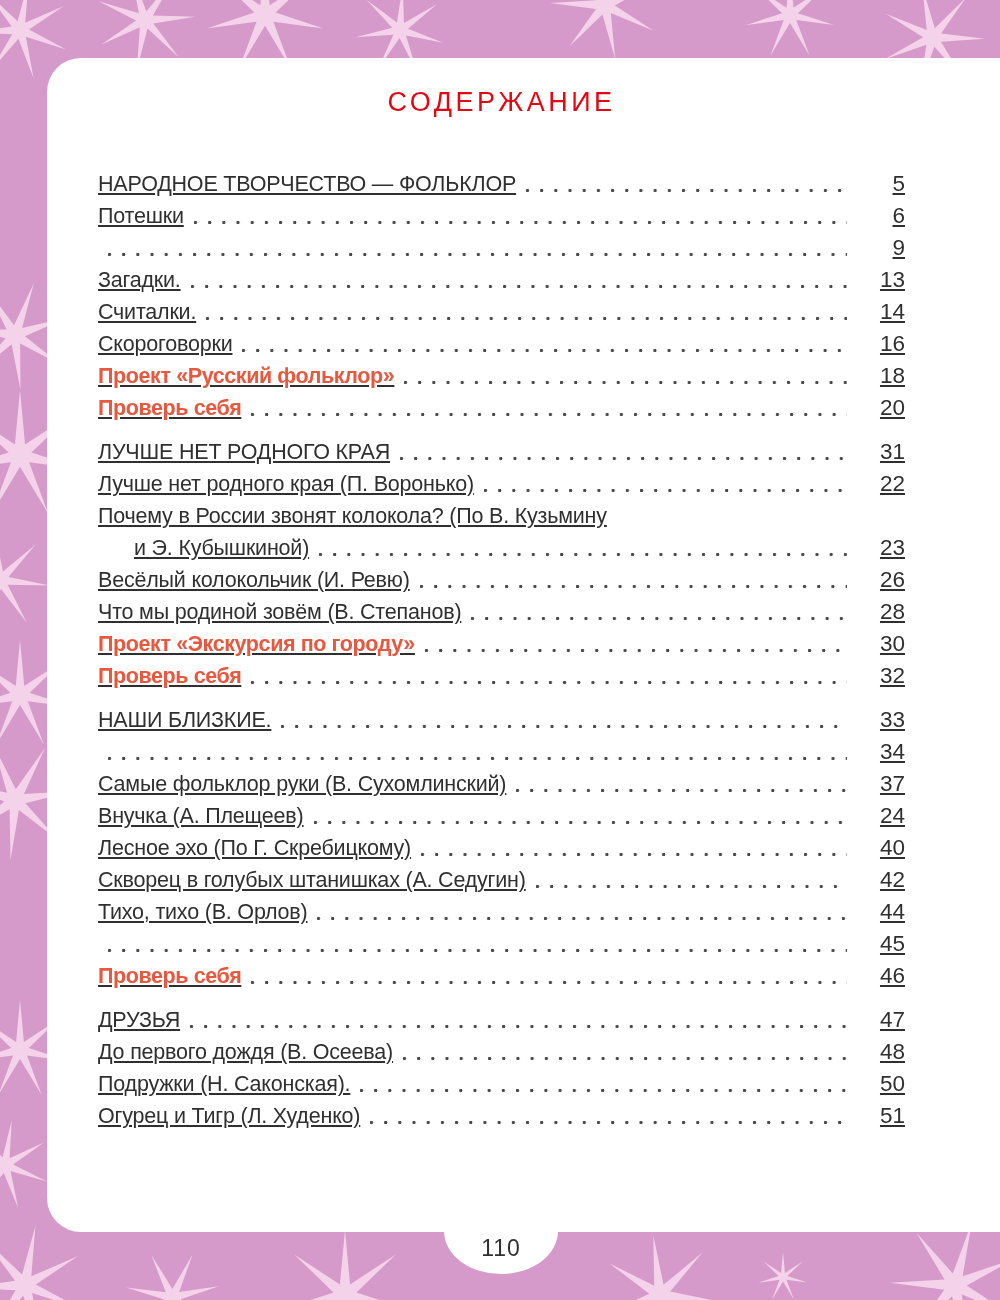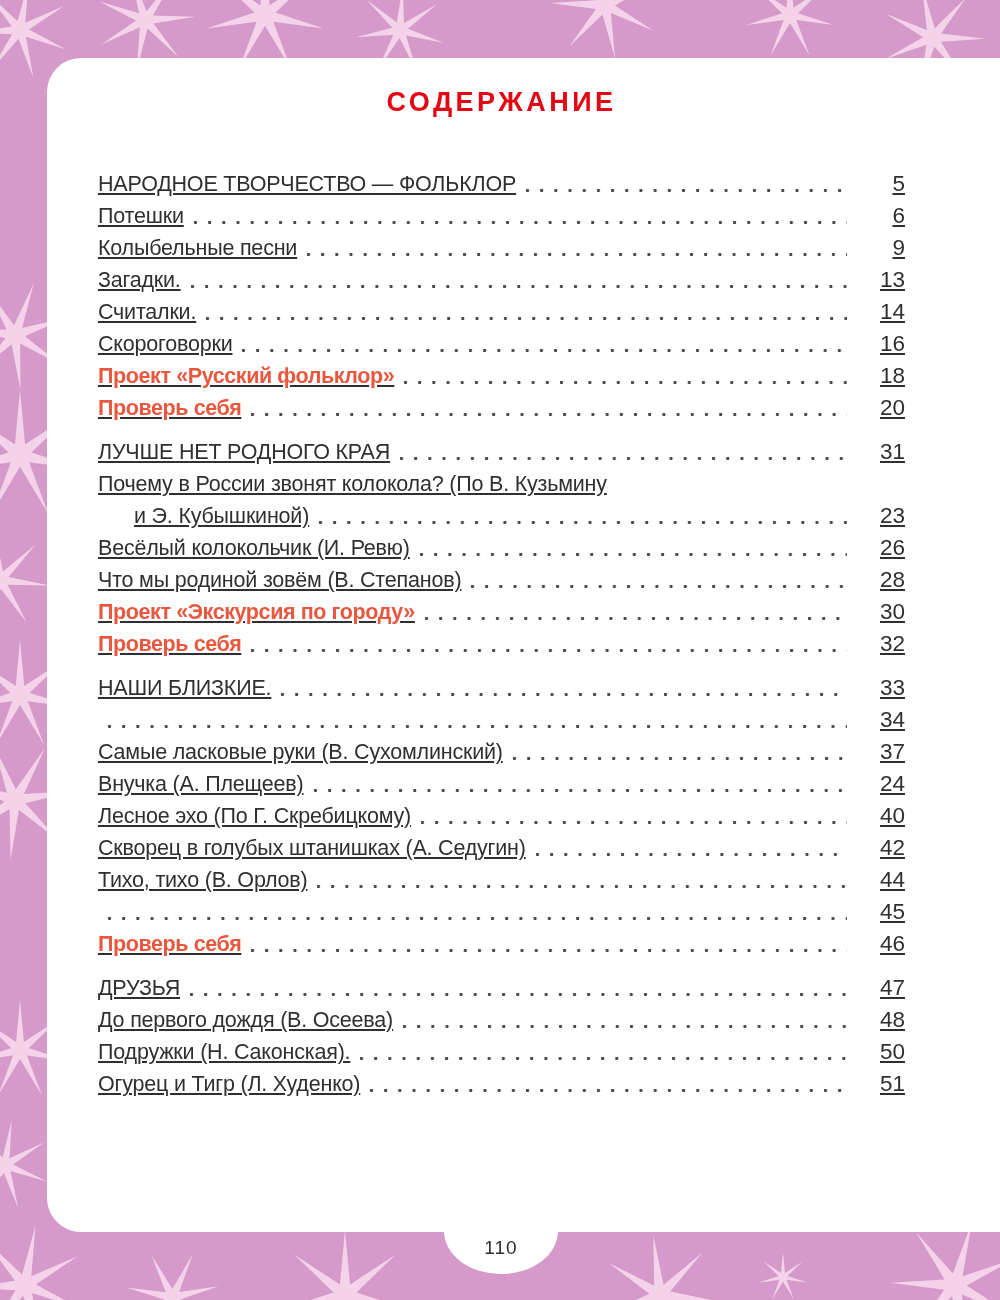--- a/index.html
+++ b/index.html
@@ -29,21 +29,21 @@
     left:47px; top:58px; right:0; bottom:68px;
     background:var(--card);
     border-radius:34px 0 0 34px;
     z-index:1;
     padding:28px 95px 0 51px;
   }
   .page-title{
     text-align:center;
     font-size:27px;
     line-height:32px;
-    font-weight:bold;
+    font-weight:normal;
     letter-spacing:3.5px;
     color:var(--title);
   }
   .toc{margin-top:50px;}
   .section + .section{margin-top:12px;}
   .row{
     display:flex;
     height:32px;
     font-size:21.5px;
     letter-spacing:-0.2px;
@@ -88,21 +88,21 @@
     left:444px; top:1231px;
     width:114px; height:43px;
     background:var(--card);
     border-radius:0 0 57px 57px / 0 0 43px 43px;
     z-index:2;
     text-align:center;
   }
   .page-notch .num{
     display:inline-block;
     margin-top:2px;
-    font-size:19px;
+    font-size:23px;
     line-height:30px;
     letter-spacing:1px;
     color:var(--text);
   }
 </style>
 </head>
 <body>
 
 <svg class="star" style="left:-30px;top:-20px;width:100px;height:100px;transform:rotate(10deg)" viewBox="0 0 100 100">
     <polygon points="50,0 46.1,41.9 10.9,18.8 41.2,48 1.3,61.2 43,55.6 28.3,95.1 50,59 71.7,95.1 57,55.6 98.7,61.2 58.8,48 89.1,18.8 53.9,41.9"></polygon>
@@ -173,21 +173,20 @@
           <span class="t">НАРОДНОЕ ТВОРЧЕСТВО — ФОЛЬКЛОР</span>
           <span class="leader"></span>
           <span class="pg">5</span>
         </div>
         <div class="row normal">
           <span class="t">Потешки</span>
           <span class="leader"></span>
           <span class="pg">6</span>
         </div>
         <div class="row normal">
-          <span class="t">Колыбельные песни</span>
           <span class="leader"></span>
           <span class="pg">9</span>
         </div>
         <div class="row normal">
           <span class="t">Загадки.</span>
           <span class="leader"></span>
           <span class="pg">13</span>
         </div>
         <div class="row normal">
           <span class="t">Считалки.</span>
@@ -210,20 +209,25 @@
           <span class="pg">20</span>
         </div>
       </div>
       <div class="section">
         <div class="row header">
           <span class="t">ЛУЧШЕ НЕТ РОДНОГО КРАЯ</span>
           <span class="leader"></span>
           <span class="pg">31</span>
         </div>
         <div class="row normal">
+          <span class="t">Лучше нет родного края (П. Воронько)</span>
+          <span class="leader"></span>
+          <span class="pg">22</span>
+        </div>
+        <div class="row normal">
           <span class="t">Почему в России звонят колокола? (По В. Кузьмину</span>
         </div>
         <div class="row normal indent">
           <span class="t">и Э. Кубышкиной)</span>
           <span class="leader"></span>
           <span class="pg">23</span>
         </div>
         <div class="row normal">
           <span class="t">Весёлый колокольчик (И. Ревю)</span>
           <span class="leader"></span>
@@ -249,21 +253,21 @@
         <div class="row header">
           <span class="t">НАШИ БЛИЗКИЕ.</span>
           <span class="leader"></span>
           <span class="pg">33</span>
         </div>
         <div class="row normal">
           <span class="leader"></span>
           <span class="pg">34</span>
         </div>
         <div class="row normal">
-          <span class="t">Самые ласковые руки (В. Сухомлинский)</span>
+          <span class="t">Самые фольклор руки (В. Сухомлинский)</span>
           <span class="leader"></span>
           <span class="pg">37</span>
         </div>
         <div class="row normal">
           <span class="t">Внучка (А. Плещеев)</span>
           <span class="leader"></span>
           <span class="pg">24</span>
         </div>
         <div class="row normal">
           <span class="t">Лесное эхо (По Г. Скребицкому)</span>

